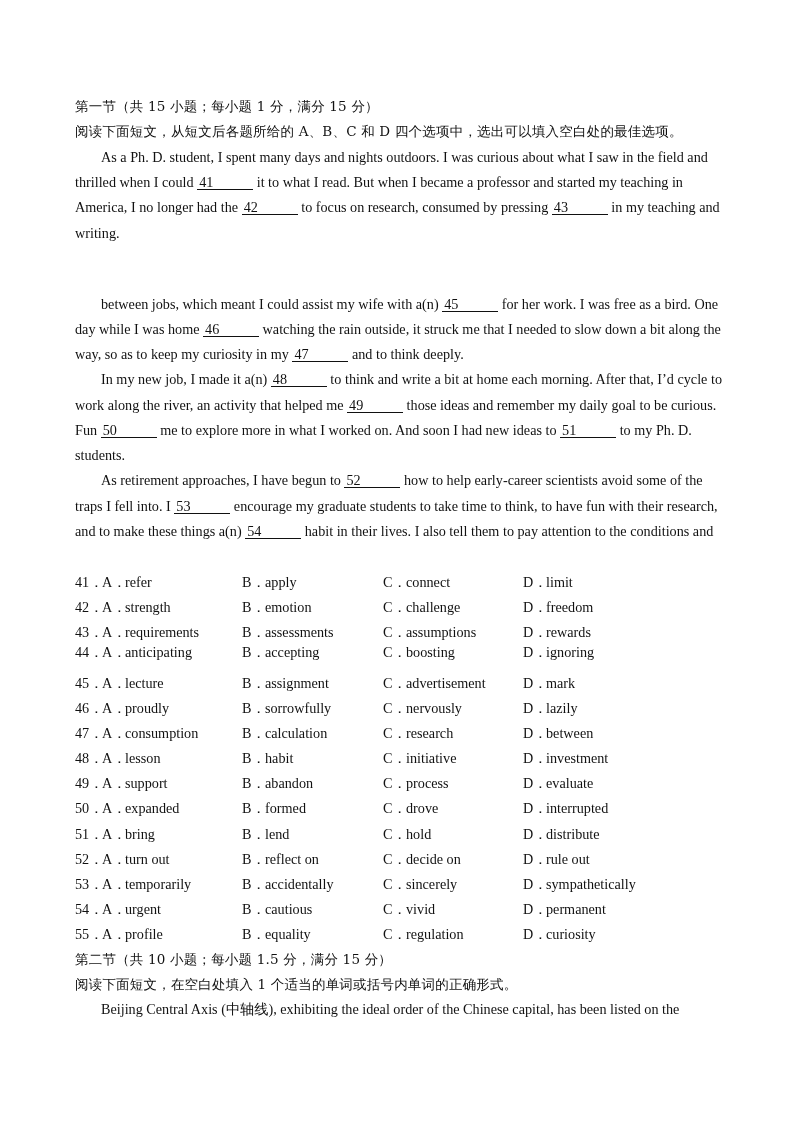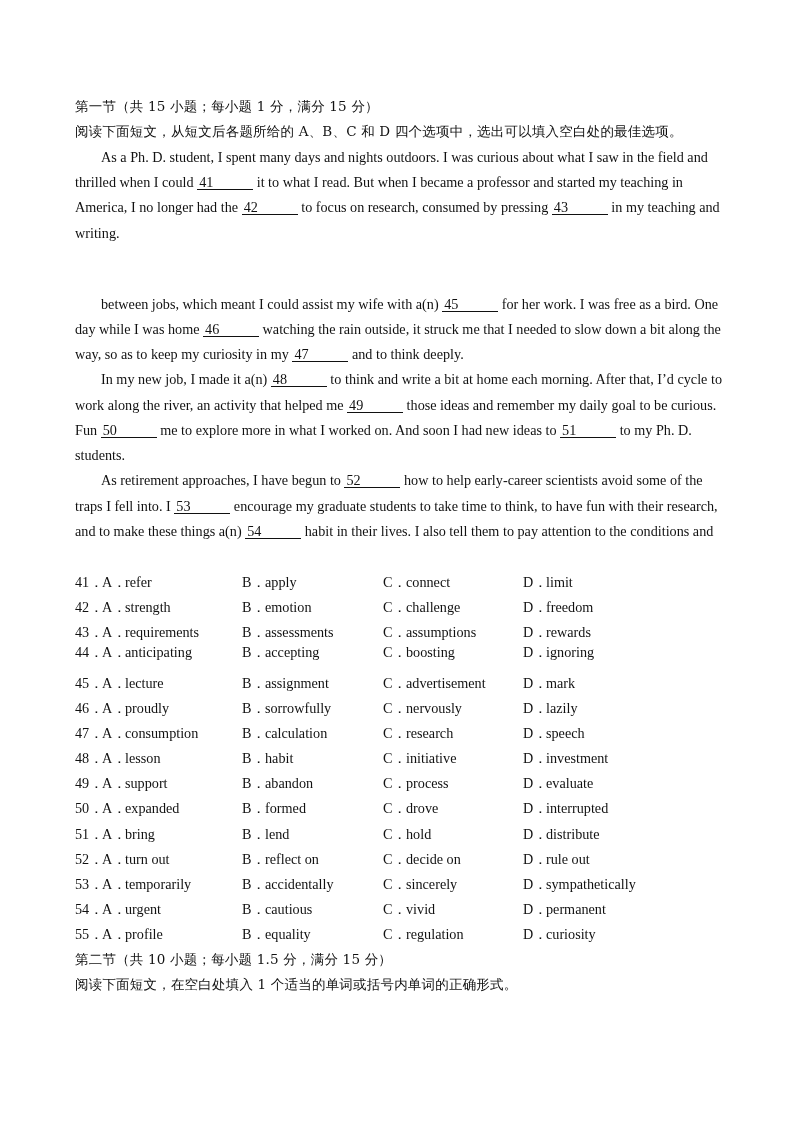--- a/index.html
+++ b/index.html
@@ -127,21 +127,21 @@
         <span class="opt optA"><span class="letter">A．</span><span>proudly</span></span>
         <span class="opt optB"><span class="letter">B．</span><span>sorrowfully</span></span>
         <span class="opt optC"><span class="letter">C．</span><span>nervously</span></span>
         <span class="opt optD"><span class="letter">D．</span><span>lazily</span></span>
       </div>
       <div class="opt-row" style="top: 723.9px;">
         <span class="opt-num">47．</span>
         <span class="opt optA"><span class="letter">A．</span><span>consumption</span></span>
         <span class="opt optB"><span class="letter">B．</span><span>calculation</span></span>
         <span class="opt optC"><span class="letter">C．</span><span>research</span></span>
-        <span class="opt optD"><span class="letter">D．</span><span>speech</span></span>
+        <span class="opt optD"><span class="letter">D．</span><span>between</span></span>
       </div>
       <div class="opt-row" style="top: 749.05px;">
         <span class="opt-num">48．</span>
         <span class="opt optA"><span class="letter">A．</span><span>lesson</span></span>
         <span class="opt optB"><span class="letter">B．</span><span>habit</span></span>
         <span class="opt optC"><span class="letter">C．</span><span>initiative</span></span>
         <span class="opt optD"><span class="letter">D．</span><span>investment</span></span>
       </div>
       <div class="opt-row" style="top: 774.2px;">
         <span class="opt-num">49．</span>
@@ -189,14 +189,15 @@
         <span class="opt-num">55．</span>
         <span class="opt optA"><span class="letter">A．</span><span>profile</span></span>
         <span class="opt optB"><span class="letter">B．</span><span>equality</span></span>
         <span class="opt optC"><span class="letter">C．</span><span>regulation</span></span>
         <span class="opt optD"><span class="letter">D．</span><span>curiosity</span></span>
       </div>
     </div>
 
   <div class="line cn" style="top:950px">第二节（共 10 小题；每小题 1.5 分，满分 15 分）</div>
   <div class="line cn" style="top:975px">阅读下面短文，在空白处填入 1 个适当的单词或括号内单词的正确形式。</div>
+  <div class="line indent" style="top:1000px">Beijing Central Axis (中轴线), exhibiting the ideal order of the Chinese capital, has been listed on the</div>
 
 </div>
 
 </body></html>

